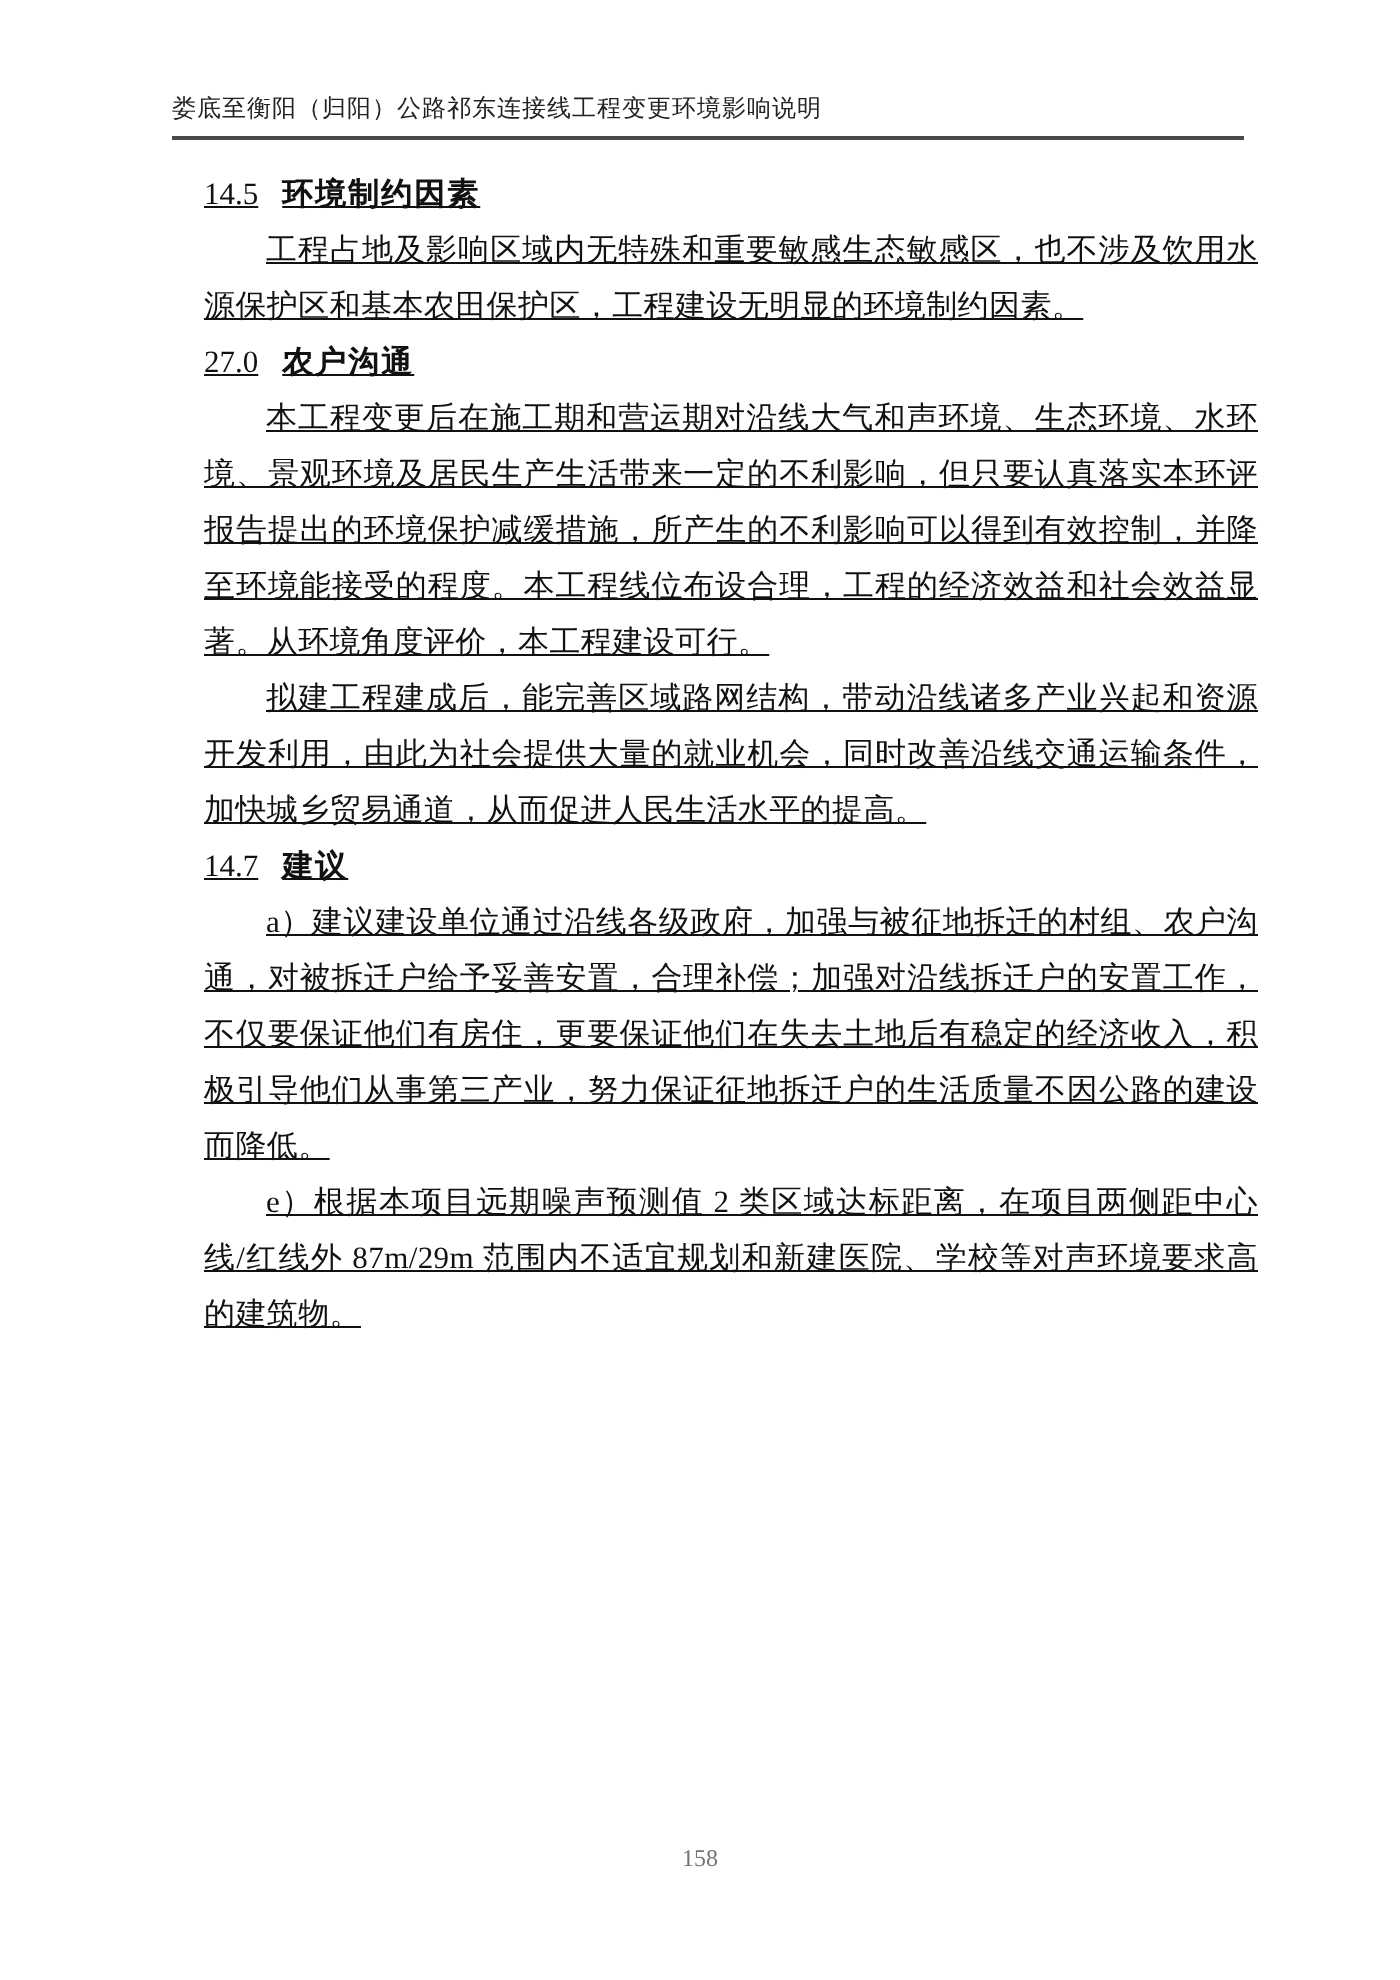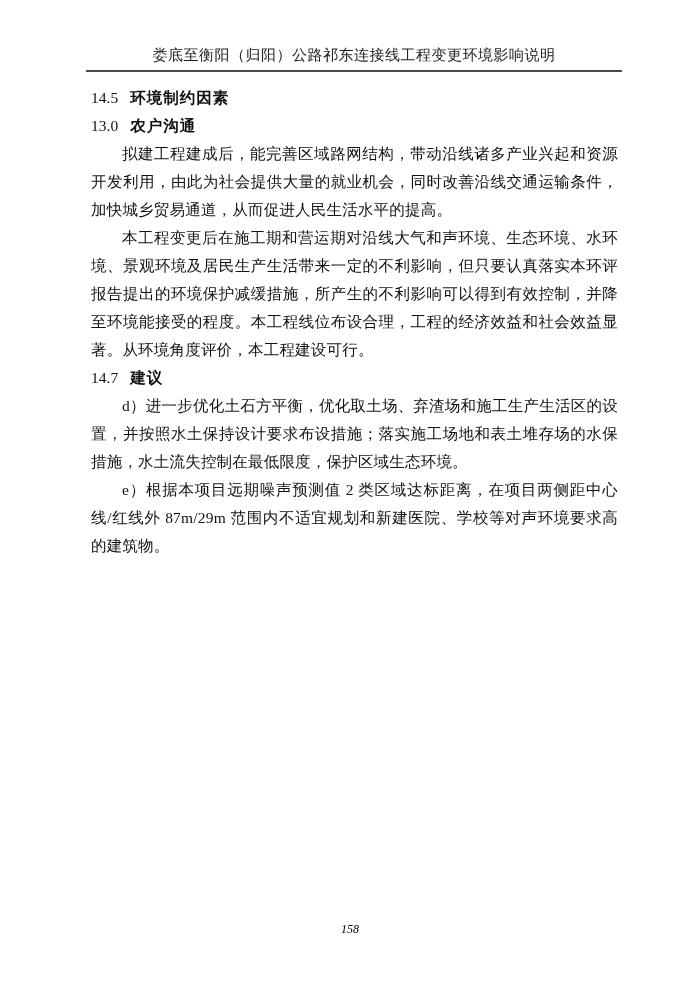--- a/index.html
+++ b/index.html
@@ -10,36 +10,37 @@
     background: #ffffff;
     font-family: "Liberation Serif", "DejaVu Serif", serif;
     color: #111111;
     overflow: hidden;
   }
   .page-header {
     position: absolute;
     left: 86px;
     top: 46px;
     width: 536px;
-    text-align: center;
-    font-size: 15px;
+    text-align: left;
+    font-size: 12px;
     letter-spacing: 0.5px;
     color: #222222;
     padding-bottom: 5px;
     border-bottom: 2px solid #4a4a4a;
   }
   .doc-body {
     position: absolute;
-    left: 91px;
+    left: 102px;
     top: 84px;
     width: 527px;
     font-size: 15.5px;
     line-height: 28px;
     text-align: justify;
     text-justify: inter-ideograph;
+    text-decoration: underline;
   }
   .section-heading {
     margin: 0;
     font-size: 15.5px;
     line-height: 28px;
     white-space: nowrap;
   }
   .section-number {
     font-family: "Liberation Serif", "DejaVu Serif", serif;
     font-weight: normal;
@@ -56,38 +57,38 @@
     word-break: break-all;
     letter-spacing: 0.2px;
   }
   .page-footer {
     position: absolute;
     left: 0;
     top: 922px;
     width: 700px;
     text-align: center;
     font-size: 12px;
-    color: #000000;
-    font-style: italic;
+    color: #737373;
   }
 </style>
 </head>
 <body>
 
 <div class="page">
   <header class="page-header">
     <span>娄底至衡阳（归阳）公路祁东连接线工程变更环境影响说明</span>
   </header>
 
   <main class="doc-body" id="doc-body">
       <div class="section-heading"><span class="section-number">14.5</span><span class="section-title">环境制约因素</span></div>
-      <div class="section-heading"><span class="section-number">13.0</span><span class="section-title">农户沟通</span></div>
+      <p class="para">工程占地及影响区域内无特殊和重要敏感生态敏感区，也不涉及饮用水源保护区和基本农田保护区，工程建设无明显的环境制约因素。</p>
+      <div class="section-heading"><span class="section-number">27.0</span><span class="section-title">农户沟通</span></div>
+      <p class="para">本工程变更后在施工期和营运期对沿线大气和声环境、生态环境、水环境、景观环境及居民生产生活带来一定的不利影响，但只要认真落实本环评报告提出的环境保护减缓措施，所产生的不利影响可以得到有效控制，并降至环境能接受的程度。本工程线位布设合理，工程的经济效益和社会效益显著。从环境角度评价，本工程建设可行。</p>
       <p class="para">拟建工程建成后，能完善区域路网结构，带动沿线诸多产业兴起和资源开发利用，由此为社会提供大量的就业机会，同时改善沿线交通运输条件，加快城乡贸易通道，从而促进人民生活水平的提高。</p>
-      <p class="para">本工程变更后在施工期和营运期对沿线大气和声环境、生态环境、水环境、景观环境及居民生产生活带来一定的不利影响，但只要认真落实本环评报告提出的环境保护减缓措施，所产生的不利影响可以得到有效控制，并降至环境能接受的程度。本工程线位布设合理，工程的经济效益和社会效益显著。从环境角度评价，本工程建设可行。</p>
       <div class="section-heading"><span class="section-number">14.7</span><span class="section-title">建议</span></div>
-      <p class="para">d）进一步优化土石方平衡，优化取土场、弃渣场和施工生产生活区的设置，并按照水土保持设计要求布设措施；落实施工场地和表土堆存场的水保措施，水土流失控制在最低限度，保护区域生态环境。</p>
+      <p class="para">a）建议建设单位通过沿线各级政府，加强与被征地拆迁的村组、农户沟通，对被拆迁户给予妥善安置，合理补偿；加强对沿线拆迁户的安置工作，不仅要保证他们有房住，更要保证他们在失去土地后有稳定的经济收入，积极引导他们从事第三产业，努力保证征地拆迁户的生活质量不因公路的建设而降低。</p>
       <p class="para">e）根据本项目远期噪声预测值 2 类区域达标距离，在项目两侧距中心线/红线外 87m/29m 范围内不适宜规划和新建医院、学校等对声环境要求高的建筑物。</p>
     </main>
 
   <footer class="page-footer">
     <span>158</span>
   </footer>
 </div>
 
 </body></html>

